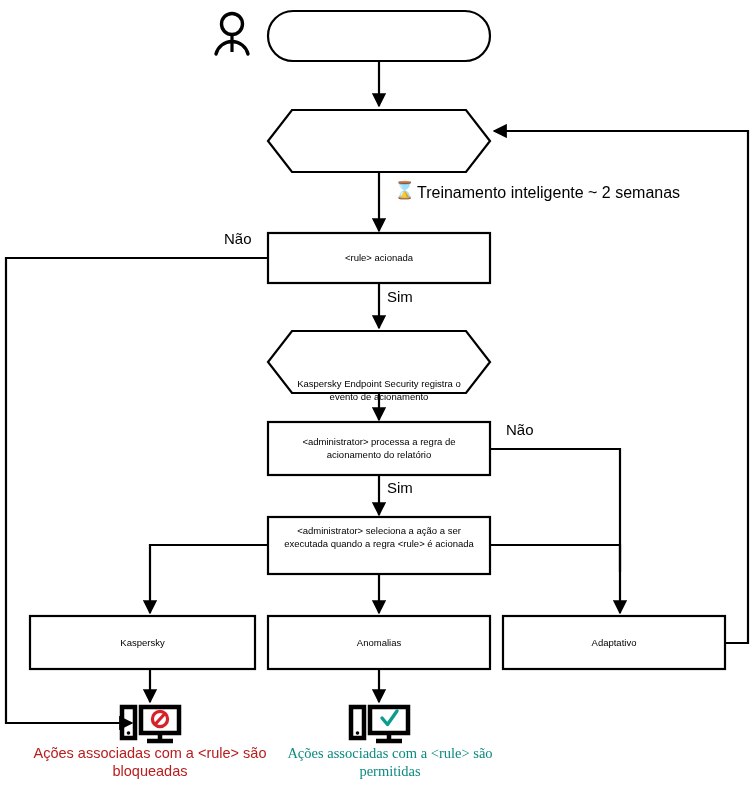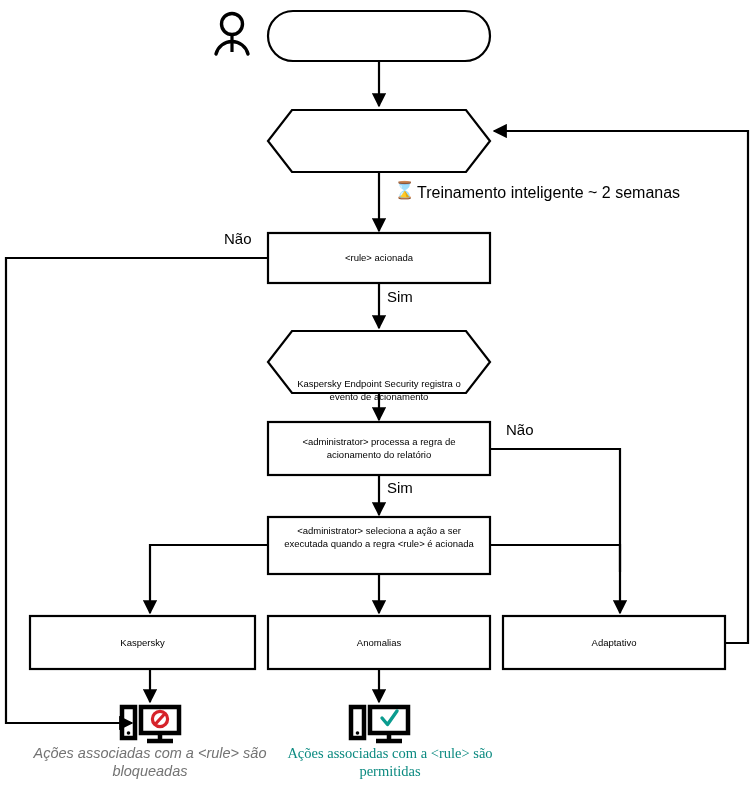--- a/index.html
+++ b/index.html
@@ -46,21 +46,21 @@
     font-size: 16px;
     line-height: 20px;
     white-space: nowrap;
   }
   .outcome-text {
     position: absolute;
     text-align: center;
     font-size: 14.5px;
     line-height: 18px;
   }
-  .outcome-blocked { color: #737373; font-style: italic; }
+  .outcome-blocked { color: #b91c1c; }
   .outcome-allowed { color: #0b8a80; font-family: Liberation Serif, serif; }
   .hourglass {
     position: absolute;
     font-size: 17px;
     line-height: 17px;
     color: #2b2b2b;
   }
 </style>
 </head>
 <body>

